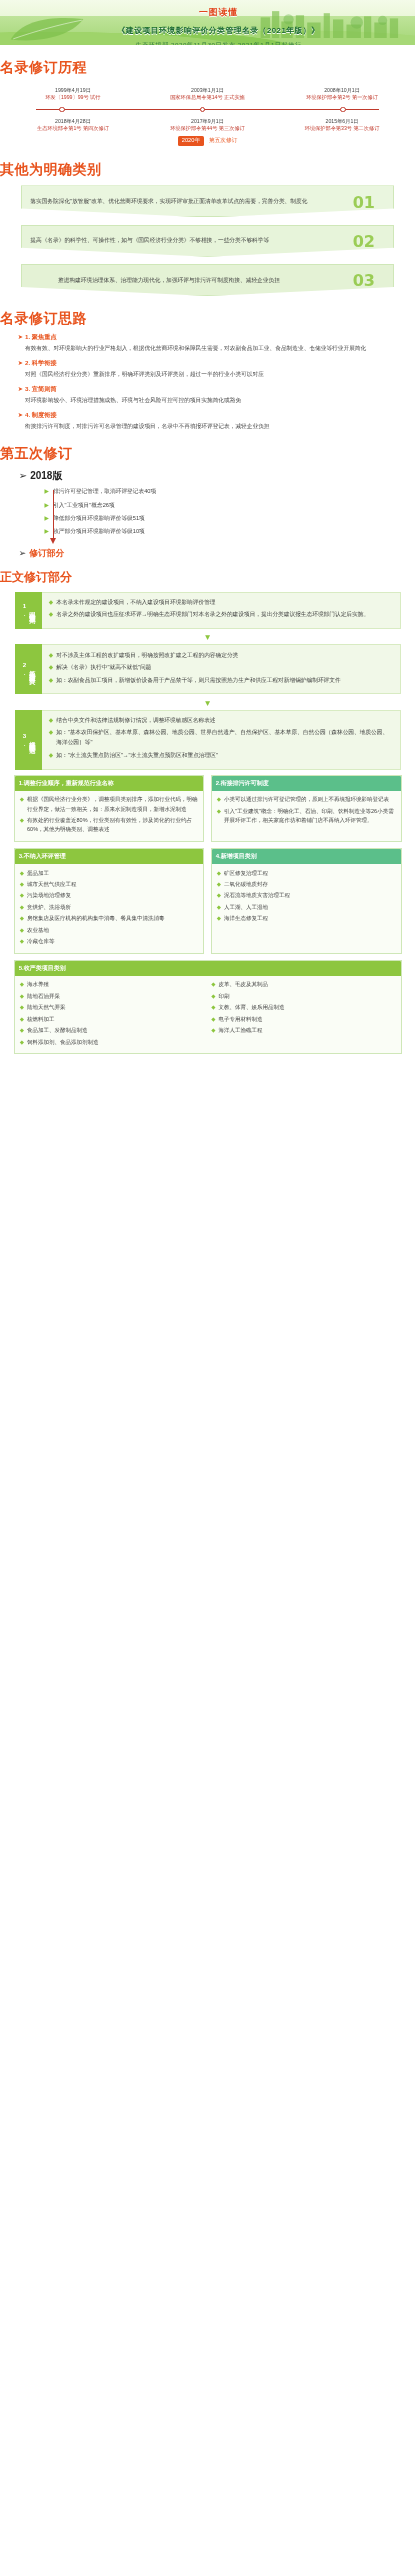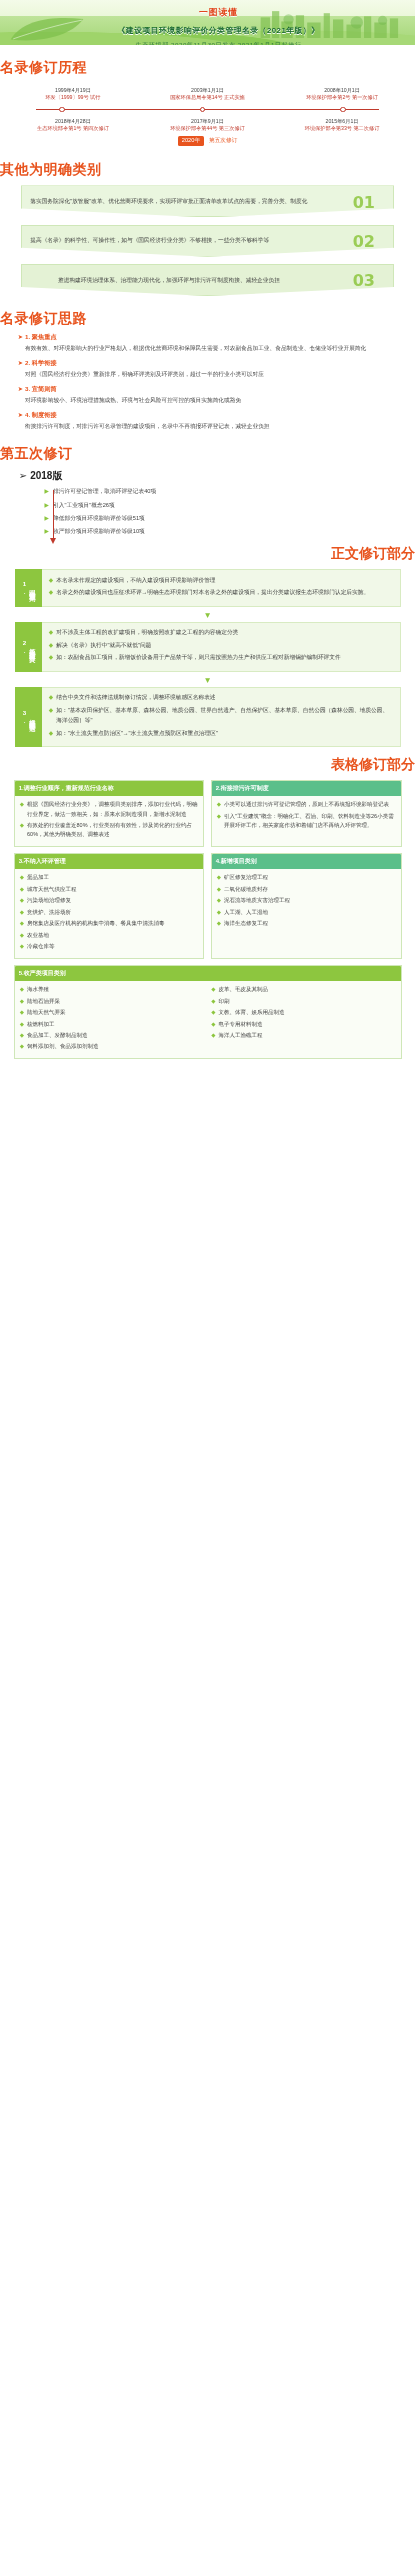--- a/index.html
+++ b/index.html
@@ -166,21 +166,21 @@
     border-left:3.6px solid transparent; border-right:3.6px solid transparent;
     border-top:6.2px solid #c0392b;
   }
   .ov-rev {
     font-size:8.8px; font-weight:bold; color:#e8541e; margin:11.4px 0 2.1px 3.1px;
   }
   .ov-rev .arrow { color:#333; margin-right:3.1px; }
 
   
   .part-title {
-    text-align:right; font-size:14px; font-weight:bold; color:#e8541e;
+    text-align:left; font-size:12px; font-weight:bold; color:#e8541e;
     margin:8.3px 0 6.2px 0;
   }
   .mt-block {
     display:flex; align-items:stretch; margin:0 14.5px 5.2px 14.5px;
   }
   .mt-left {
     width:27px; flex:0 0 27px;
     background:#8dc63f; color:#fff;
     display:flex; align-items:center; justify-content:center;
     font-size:6.2px; font-weight:bold; line-height:1.35; text-align:center;
@@ -370,20 +370,23 @@
       </div>
       <div class="ov-li">
         <span class="bul">▶</span>
         <span>降低部分项目环境影响评价等级51项</span>
       </div>
       <div class="ov-li">
         <span class="bul">▶</span>
         <span>收严部分项目环境影响评价等级10项</span>
       </div>
     </div>
+    <div class="ov-rev">
+      <span class="arrow">➢</span><span>修订部分</span>
+    </div>
   </div>
 
   <div class="part-title">正文修订部分</div>
 
   <div class="mt-block">
     <div class="mt-left">
       <span class="ln">1.</span>
       <span class="ln">明确管理原则</span>
     </div>
     <div class="mt-right">
@@ -435,21 +438,20 @@
         <span class="bul">◆</span>
         <span>如："基本农田保护区、基本草原、森林公园、地质公园、世界自然遗产、自然保护区、基本草原、自然公园（森林公园、地质公园、海洋公园）等"</span>
       </div>
       <div class="b">
         <span class="bul">◆</span>
         <span>如："水土流失重点防治区"→"水土流失重点预防区和重点治理区"</span>
       </div>
     </div>
   </div>
 
-  <div class="part-title">表格修订部分</div>
 
   <div class="cat-wrap">
     <div class="cat-row">
       <div class="cat-box">
         <div class="hd hd1">1.调整行业顺序，重新规范行业名称</div>
         <div class="bd">
           <div class="li">
             <span class="bul">◆</span>
             <span>根据《国民经济行业分类》，调整项目类别排序，添加行业代码，明确行业界定，做法一致相关，如：原来水泥制造项目，新增水泥制造</span>
           </div>

